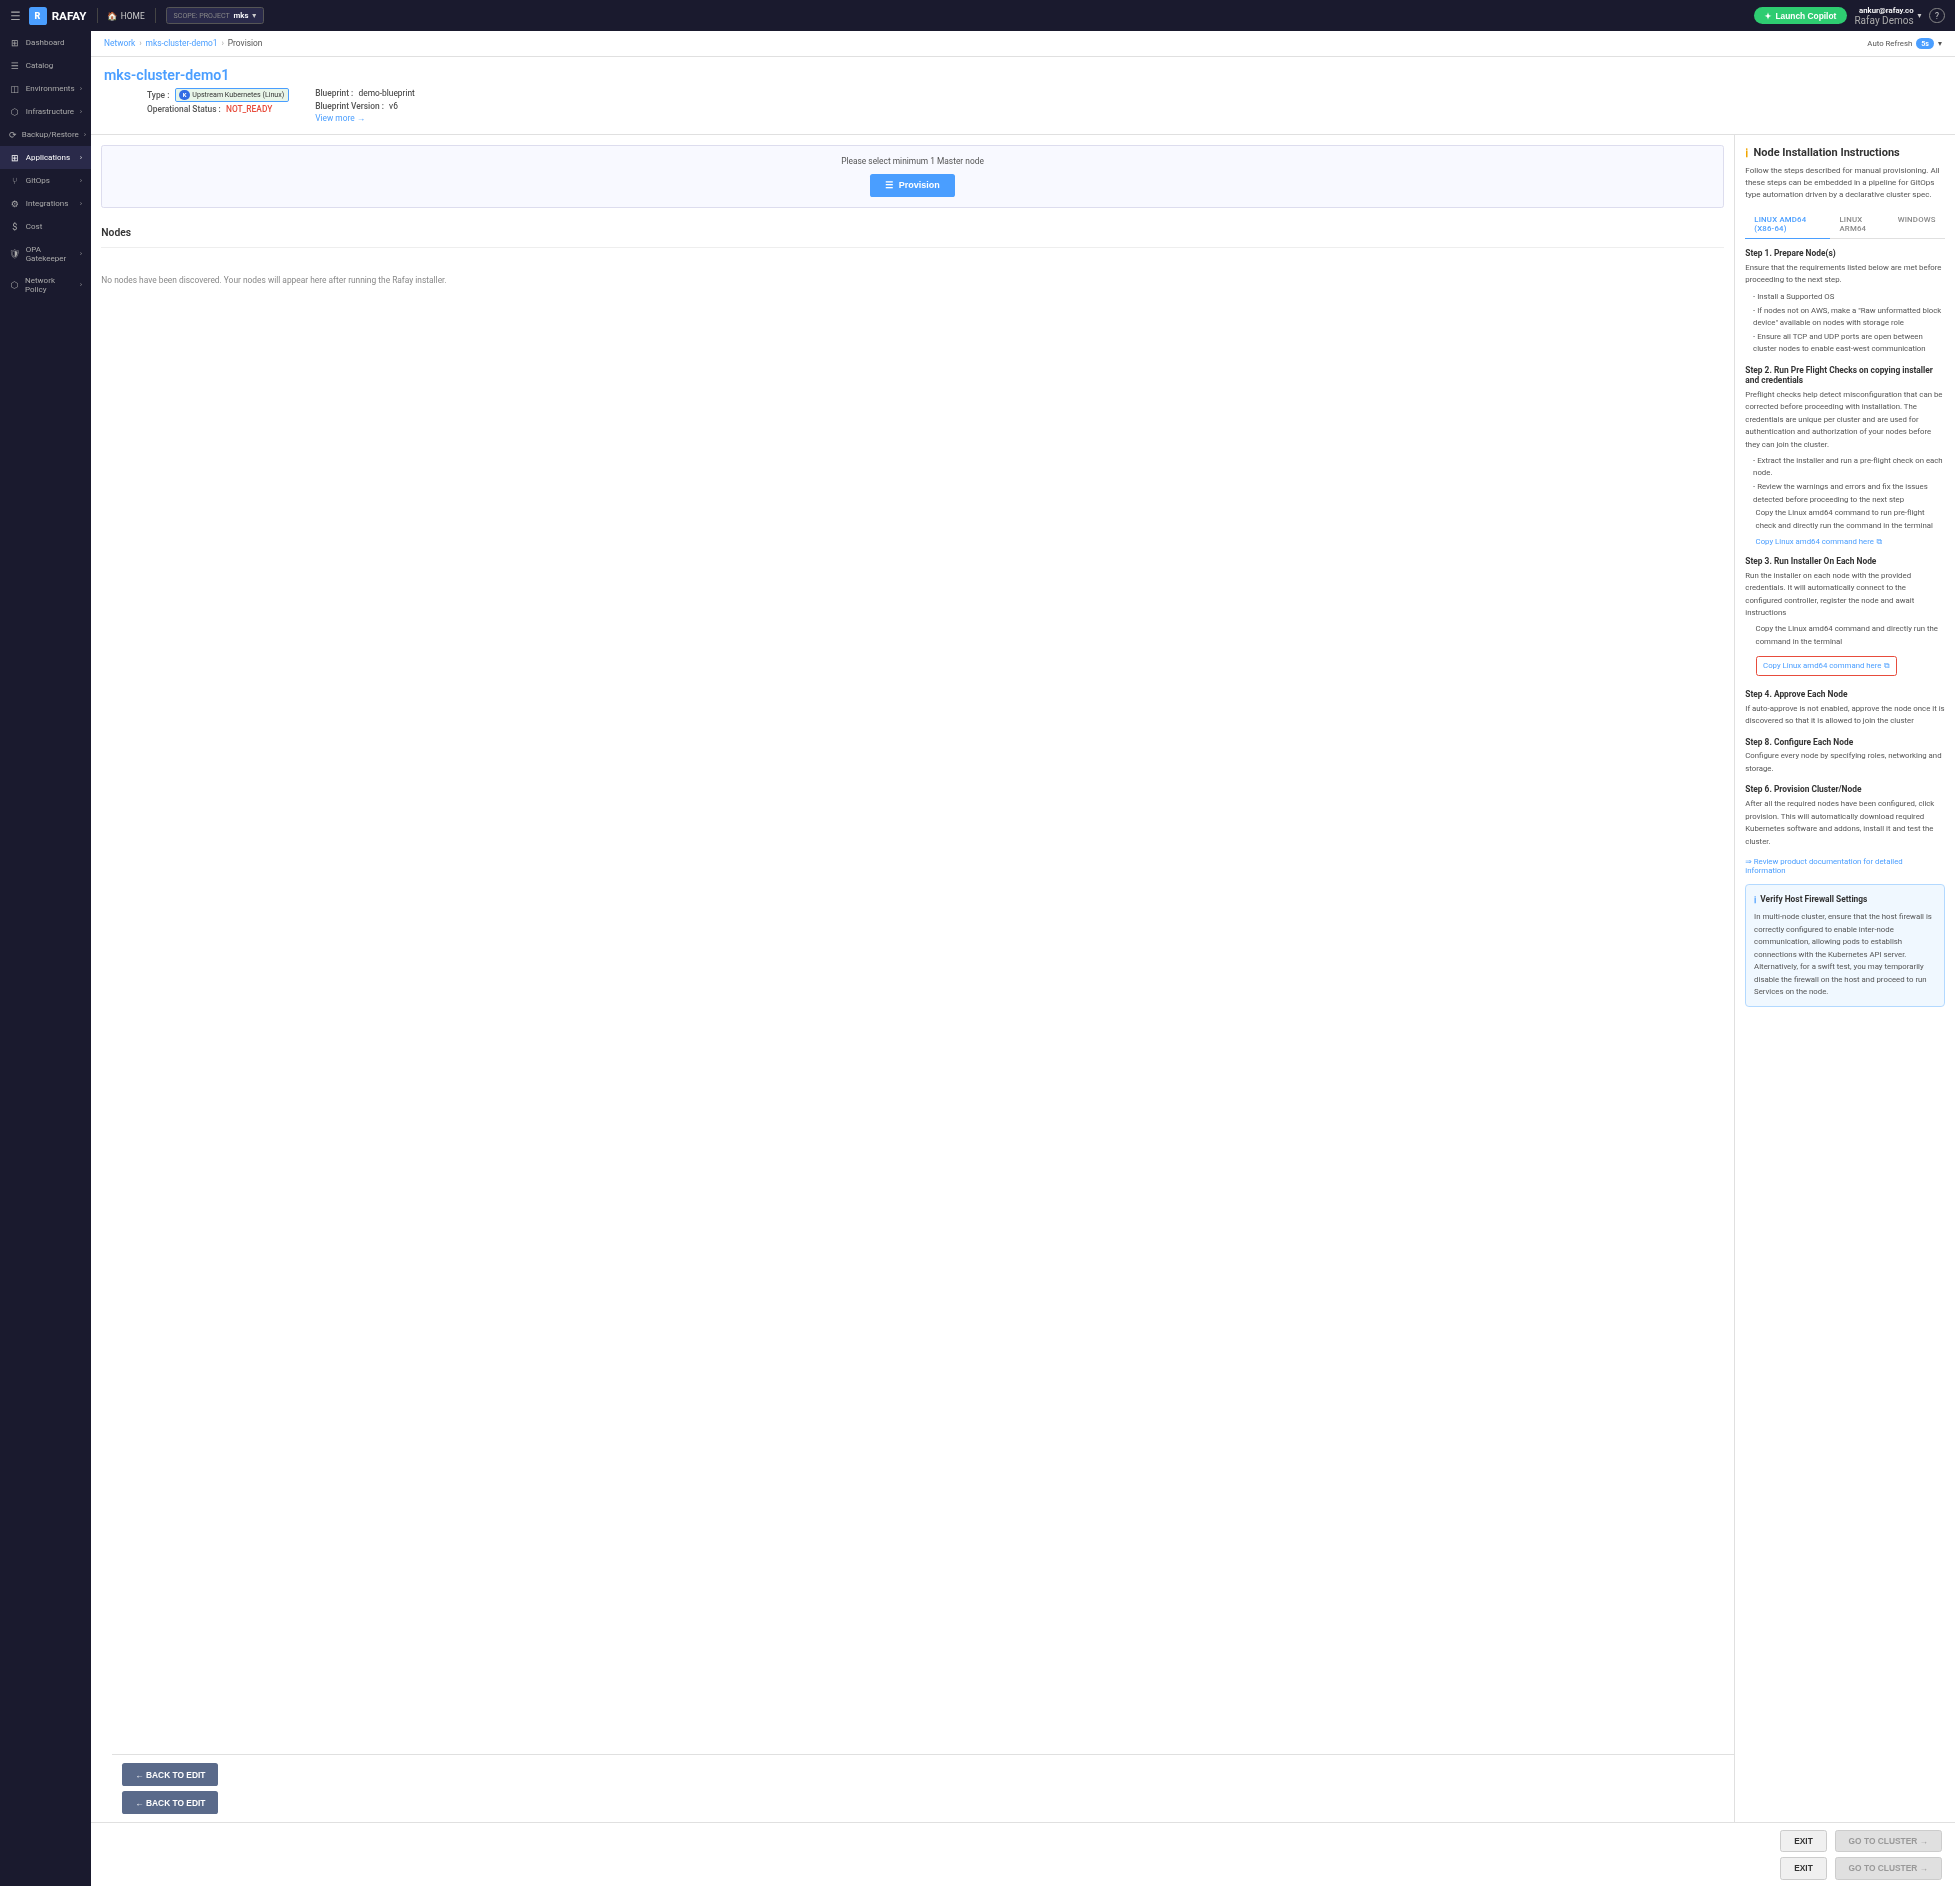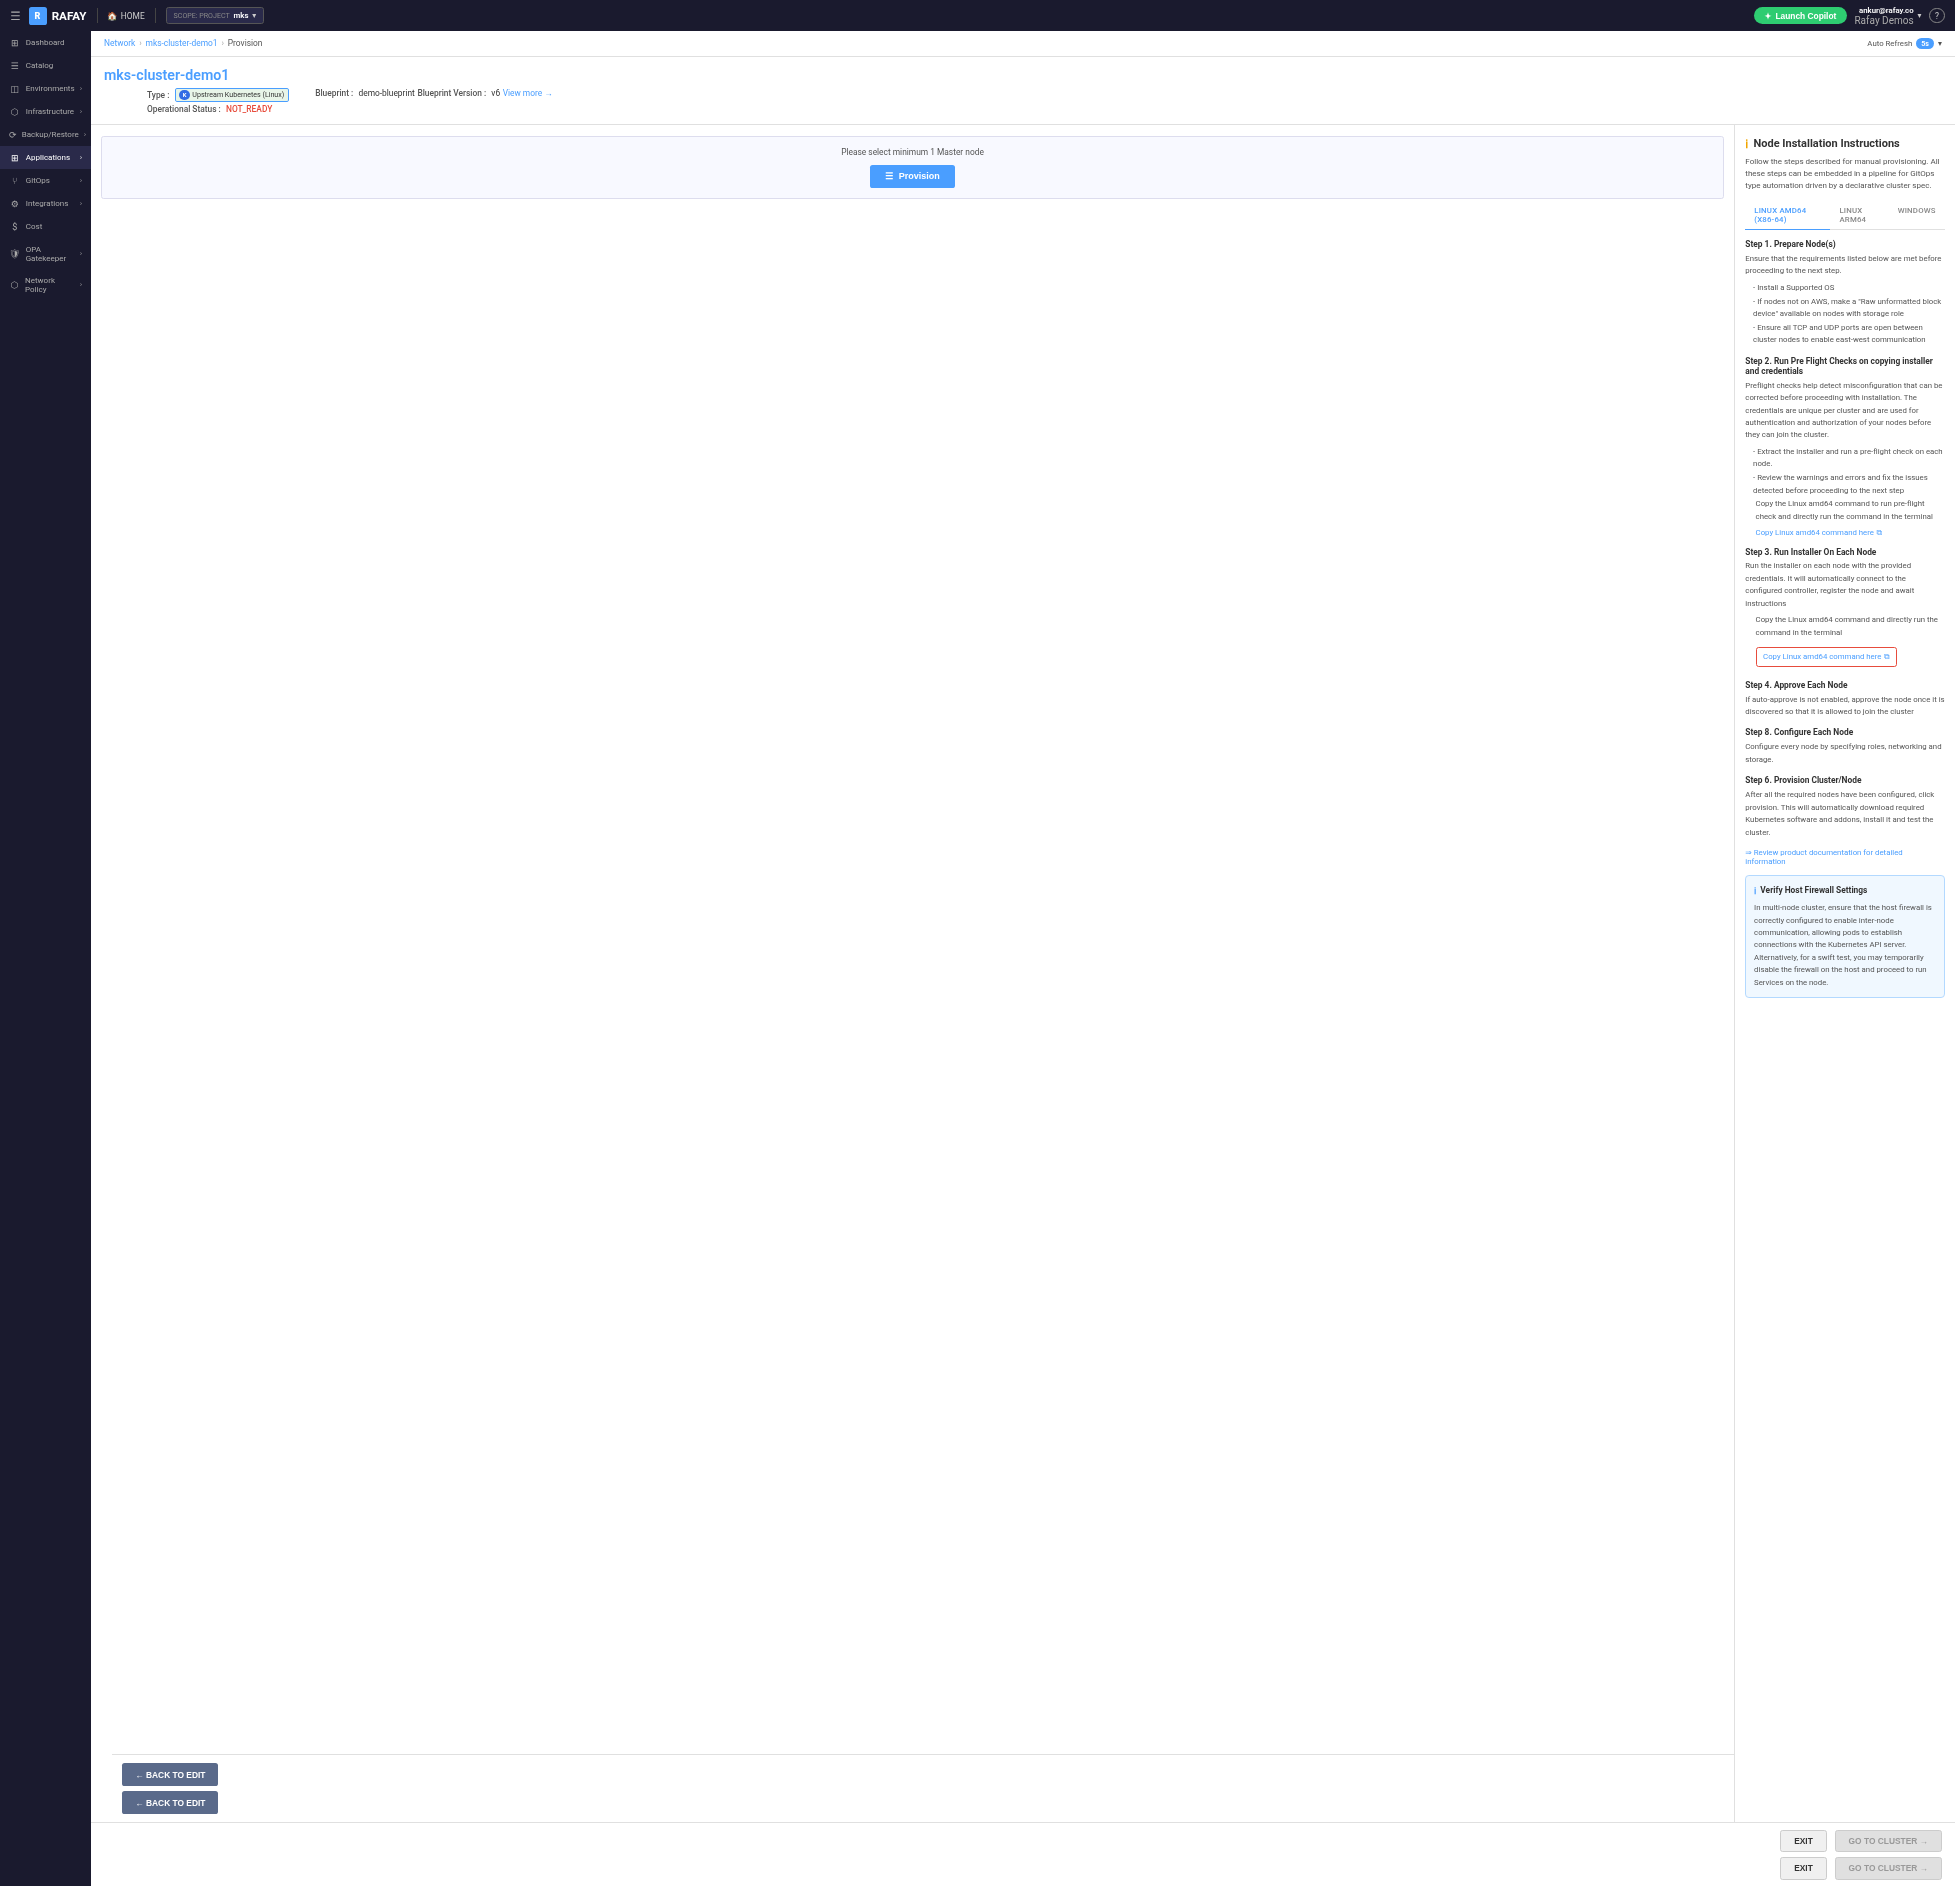--- a/index.html
+++ b/index.html
@@ -39,21 +39,21 @@
     .breadcrumb a { color: #4a9eff; text-decoration: none; }
     .breadcrumb-sep { color: #aaa; }
     .auto-refresh { display: flex; align-items: center; gap: 3.9px; font-size: 7.8px; color: #555; }
     .refresh-badge { background: #4a9eff; color: #fff; border-radius: 6.5px; padding: 1.3px 5.2px; font-size: 7.1px; font-weight: 600; }
 
     
     .cluster-header { padding: 10.3px 13px; background: #fff; border-bottom: 0.6px solid #e0e0e0; flex-shrink: 0; }
     .cluster-name { font-size: 14.2px; font-weight: 600; color: #4a9eff; margin-bottom: 5.2px; }
     .cluster-meta { display: flex; gap: 26px; align-items: flex-start; margin-left: 43px; }
     .cluster-meta-left { display: flex; flex-direction: column; gap: 2.6px; font-size: 8.4px; }
-    .cluster-meta-right { display: flex; flex-direction: row; gap: 2.6px; font-size: 8.4px; }
+    .cluster-meta-right { display: flex; flex-direction: column; gap: 2.6px; font-size: 8.4px; }
     .meta-row { display: flex; gap: 5.2px; align-items: center; }
     .meta-label { color: #555; font-weight: 500; }
     .meta-value { color: #333; }
     .meta-badge { background: #e8f5e8; color: #333; border: 0.6px solid #4a9eff; border-radius: 1.9px; padding: 0.6px 3.9px; font-size: 7.1px; display: flex; align-items: center; gap: 2.6px; }
     .status-not-ready { color: #e74c3c; font-weight: 500; }
     .view-more { color: #4a9eff; text-decoration: none; font-size: 8.4px; display: flex; align-items: center; gap: 2.6px; }
 
     
     .main-split { display: flex; flex: 1; overflow: hidden; }
 
@@ -257,20 +257,24 @@
     <div class="main-split">
 
       <div class="left-panel">
         <div class="provision-alert">
           <div class="provision-alert-text">Please select minimum 1 Master node</div>
           <button class="provision-btn">
             <span>☰</span>
             <span>Provision</span>
           </button>
         </div>
+        <div class="nodes-section">
+          <div class="nodes-title">Nodes</div>
+          <div class="nodes-empty">No nodes have been discovered. Your nodes will appear here after running the Rafay installer.</div>
+        </div>
 
         <div style="flex:1;"></div>
 
         <div class="bottom-bar">
           <button class="back-btn">← BACK TO EDIT</button>
           <button class="back-btn">← BACK TO EDIT</button>
         </div>
       </div>
 
       <div class="right-panel">

